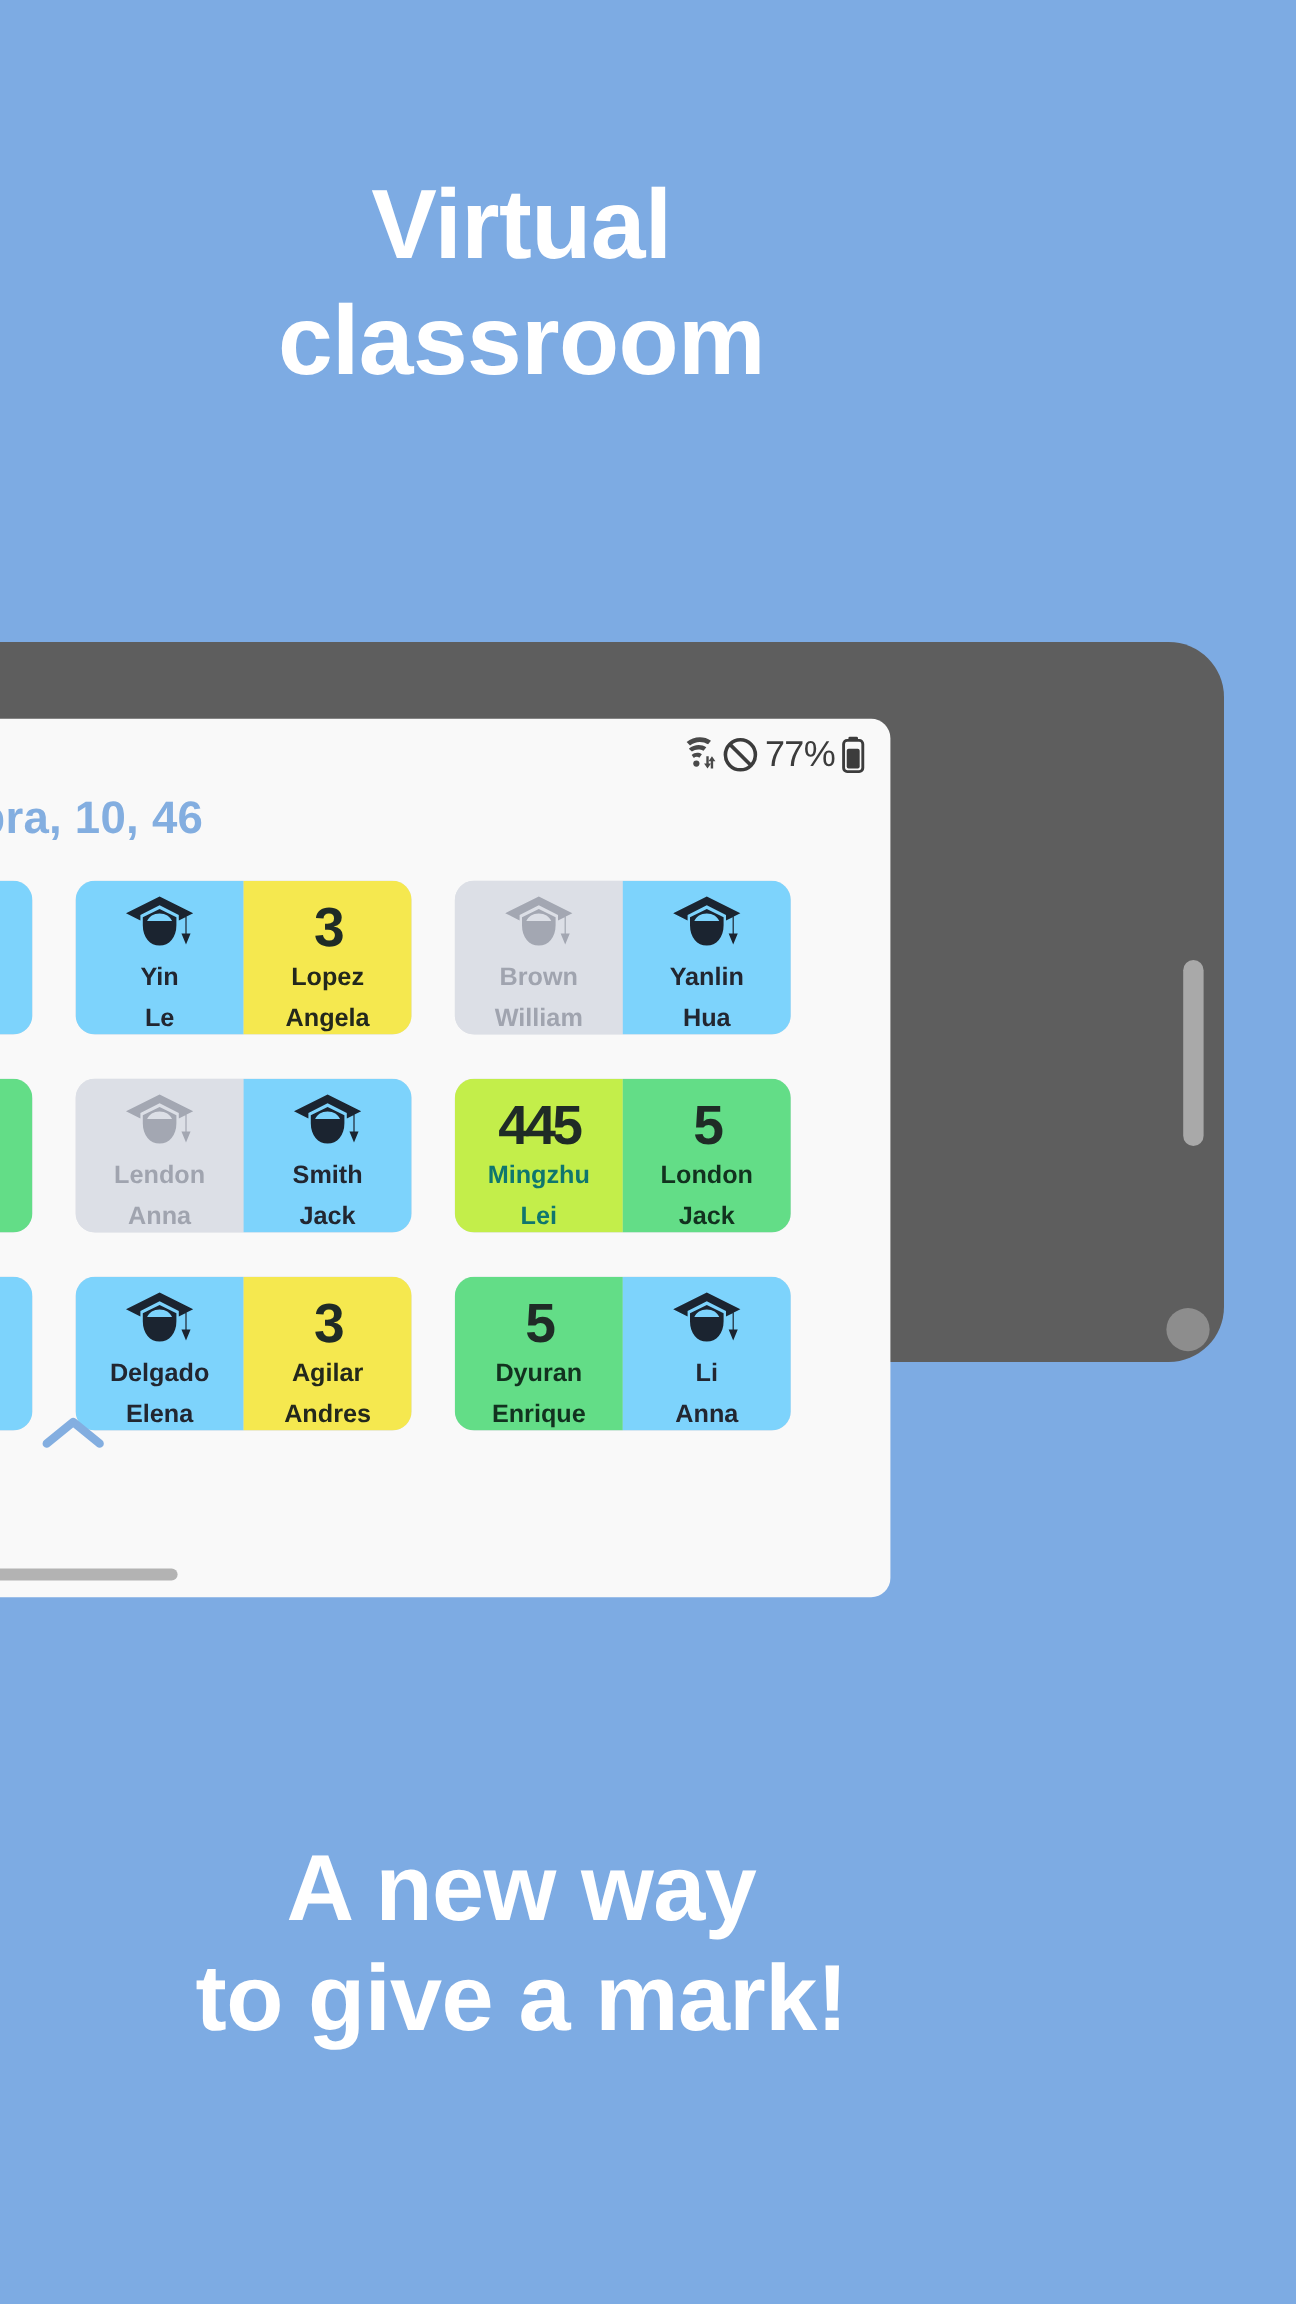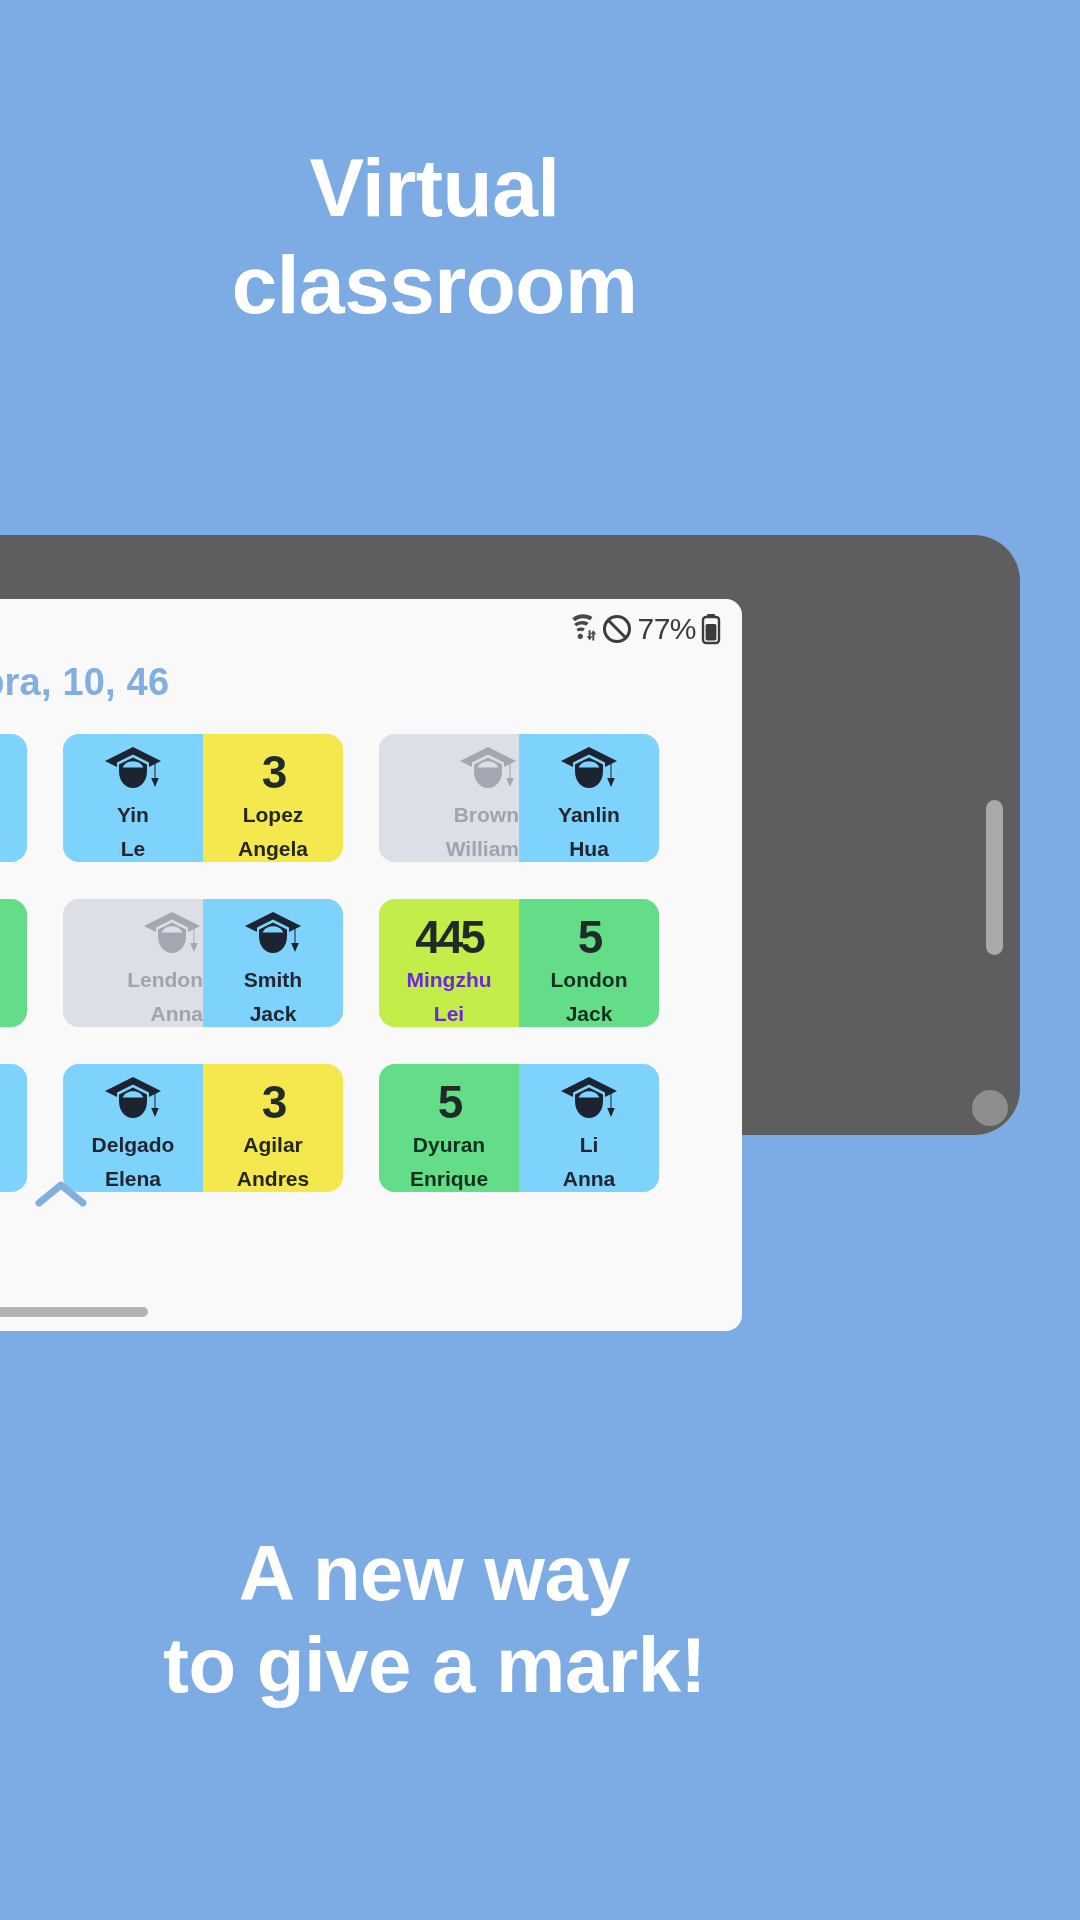--- a/index.html
+++ b/index.html
@@ -158,27 +158,27 @@
   .half .firstname {
     font-size: 21px;
     font-weight: 600;
     line-height: 1.3;
     margin-top: 6px;
   }
 
   
   .st-neutral { background: #7dd3fc; }
   .st-neutral .surname, .st-neutral .firstname { color: #222630; }
-  .st-absent { background: #dcdfe6; align-items: flex-end; }
+  .st-absent { background: #dcdfe6; }
   .st-absent .surname, .st-absent .firstname { color: #a0a4af; }
   .st-yellow  { background: #f4e martially; }
   .st-yellow  { background: #f5e84f; }
   .st-yellow .surname, .st-yellow .firstname { color: #23281c; }
   .st-lime    { background: #c3ee4a; }
-  .st-lime .surname, .st-lime .firstname { color: #6d28d9; }
+  .st-lime .surname, .st-lime .firstname { color: #0f766e; }
   .st-green   { background: #63dd87; }
   .st-green .surname, .st-green .firstname { color: #12321f; }
 
   
   .cap-dark path   { fill: #1b2430; }
   .cap-gray path   { fill: #a3a7b2; }
 
   
   .dual-mark {
     position: relative;

